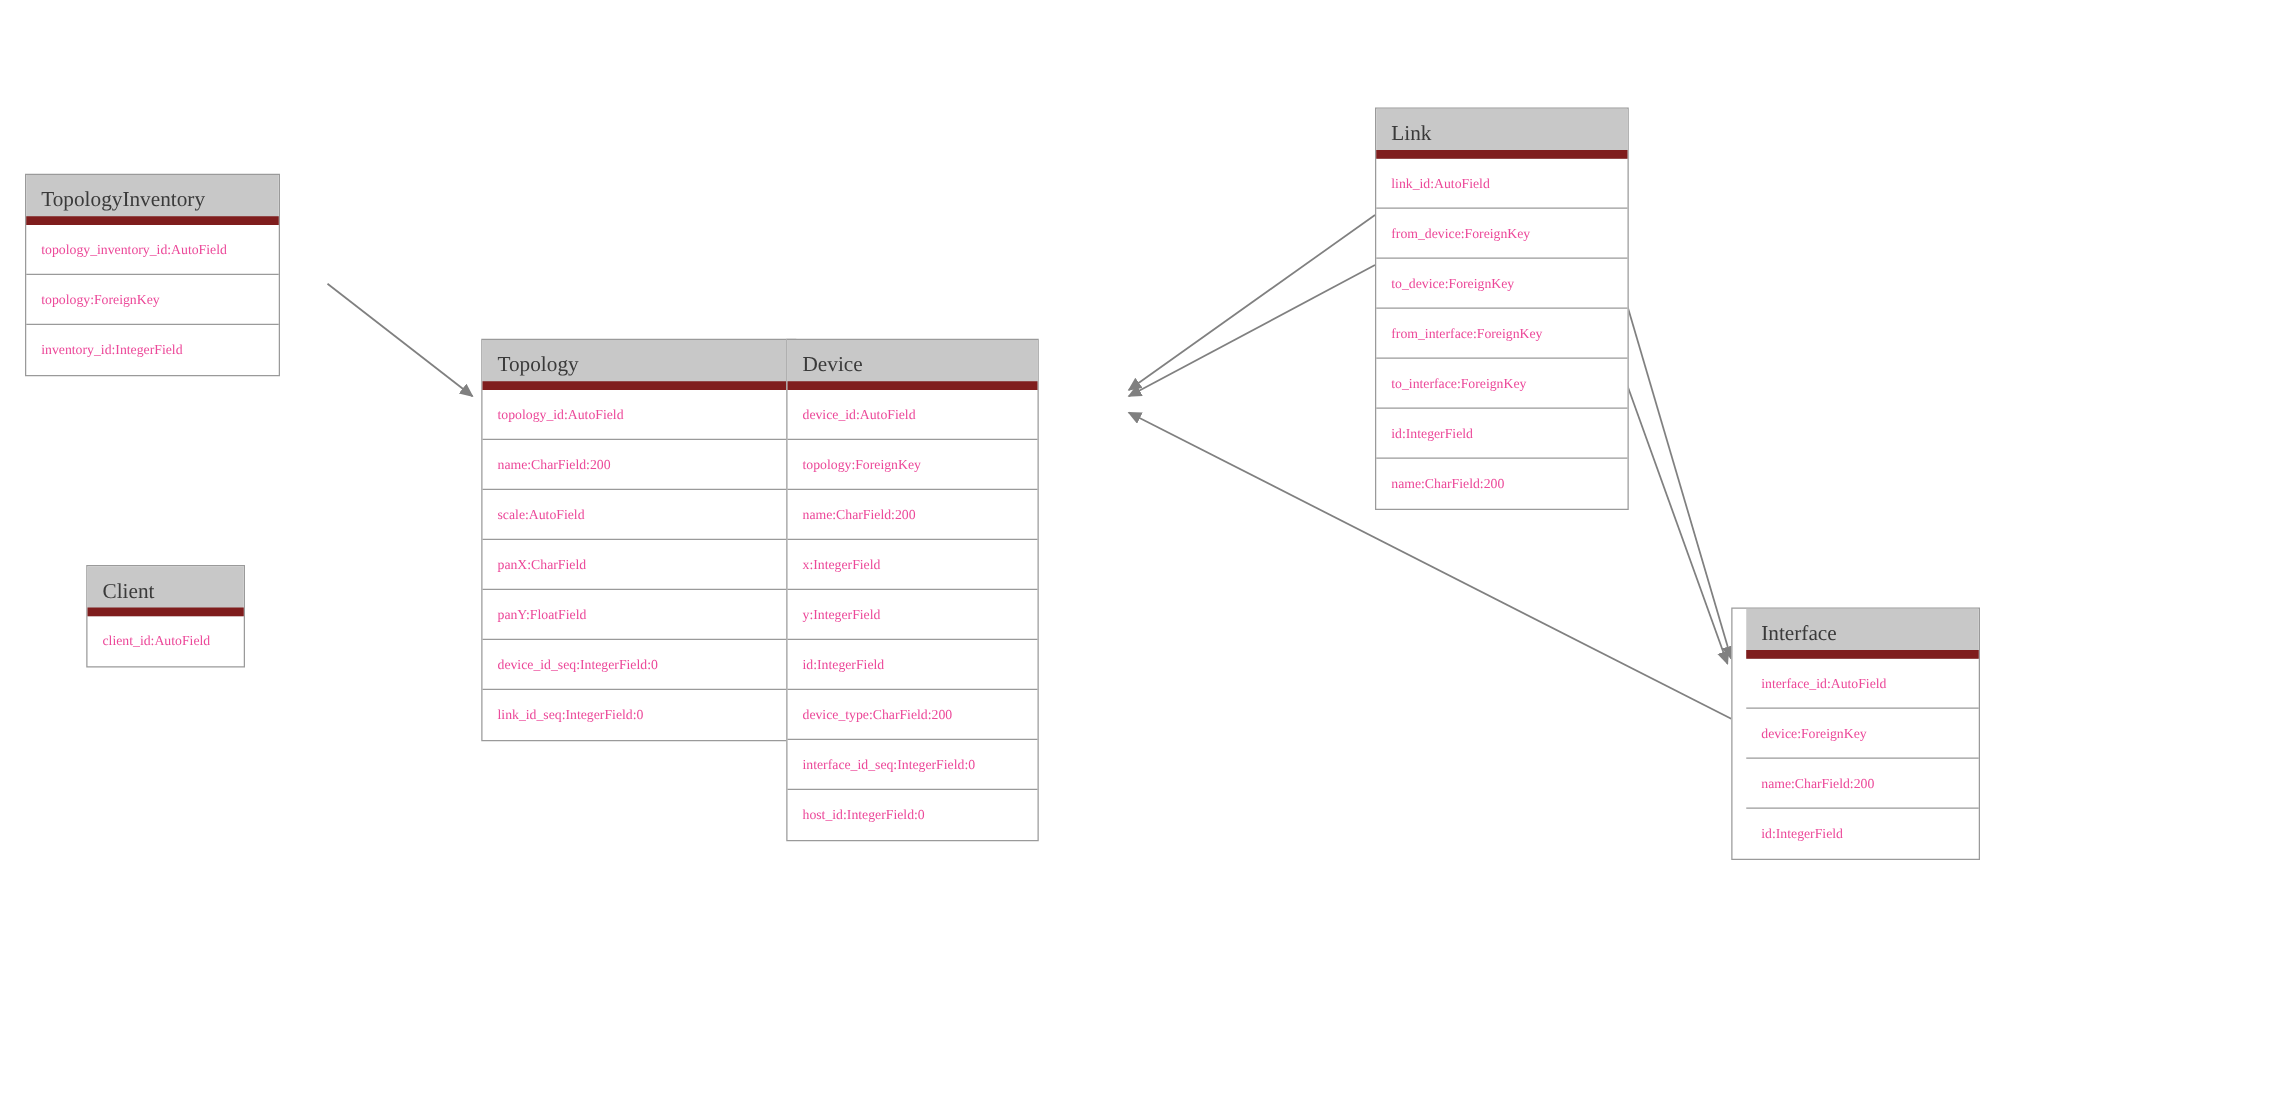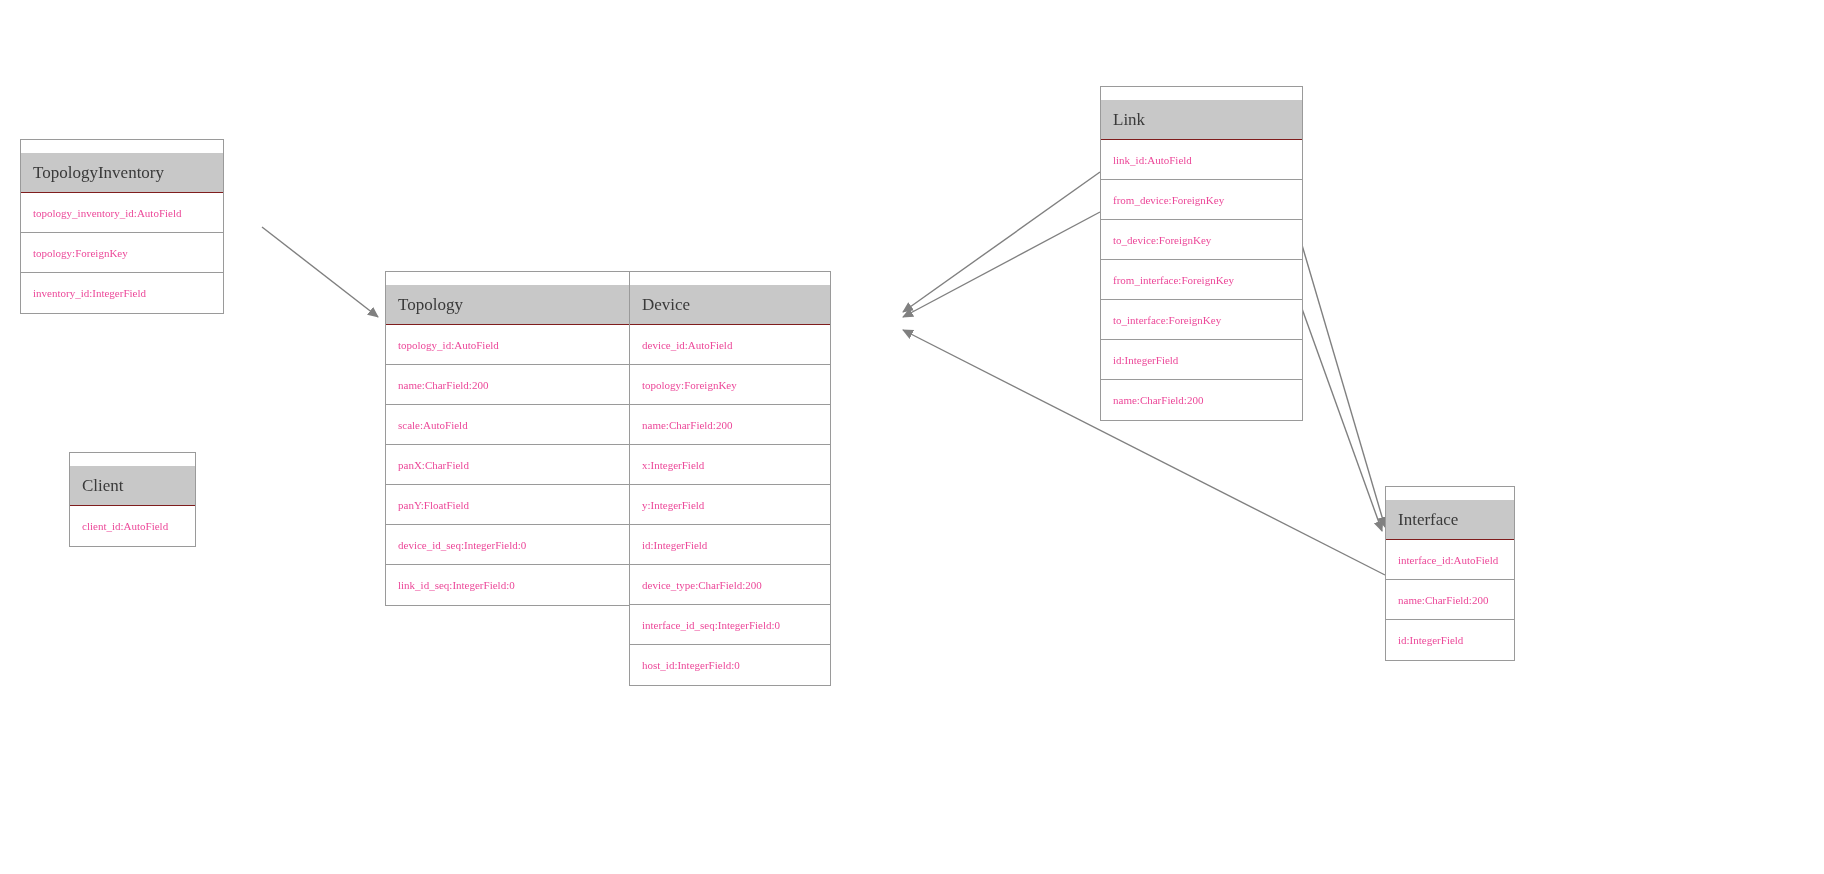--- a/index.html
+++ b/index.html
@@ -30,24 +30,23 @@
     background: #ffffff;
   }
   .entity-title {
     box-sizing: border-box;
     background: #c8c8c8;
     color: #3a3a3a;
     font-size: 17px;
     line-height: 40px;
     height: 40px;
     padding: 0 0 0 12px;
-    border-bottom: 1px solid #7f1d1d;
+    border-bottom: 7px solid #7f1d1d;
     white-space: nowrap;
     overflow: hidden;
-    margin-top: 13px;
   }
   .entity-field {
     box-sizing: border-box;
     height: 40px;
     line-height: 40px;
     font-size: 11px;
     color: #ec4899;
     padding: 0 10px 0 12px;
     border-bottom: 1px solid #9a9a9a;
     white-space: nowrap;
@@ -134,21 +133,22 @@
       <div class="entity" style="left: 1100px; top: 86px; width: 203px;">
         <div class="entity-title">Link</div>
         <div class="entity-field">link_id:AutoField</div>
         <div class="entity-field">from_device:ForeignKey</div>
         <div class="entity-field">to_device:ForeignKey</div>
         <div class="entity-field">from_interface:ForeignKey</div>
         <div class="entity-field">to_interface:ForeignKey</div>
         <div class="entity-field">id:IntegerField</div>
         <div class="entity-field">name:CharField:200</div>
       </div>
-      <div class="entity" style="left: 1385px; top: 486px; width: 130px;">
+      <div class="entity" style="left: 1385px; top: 486px; width: 199px; padding-left: 11px;">
         <div class="entity-title">Interface</div>
         <div class="entity-field">interface_id:AutoField</div>
+        <div class="entity-field">device:ForeignKey</div>
         <div class="entity-field">name:CharField:200</div>
         <div class="entity-field">id:IntegerField</div>
       </div>
     </div>
 
 </div>
 
 </body></html>

